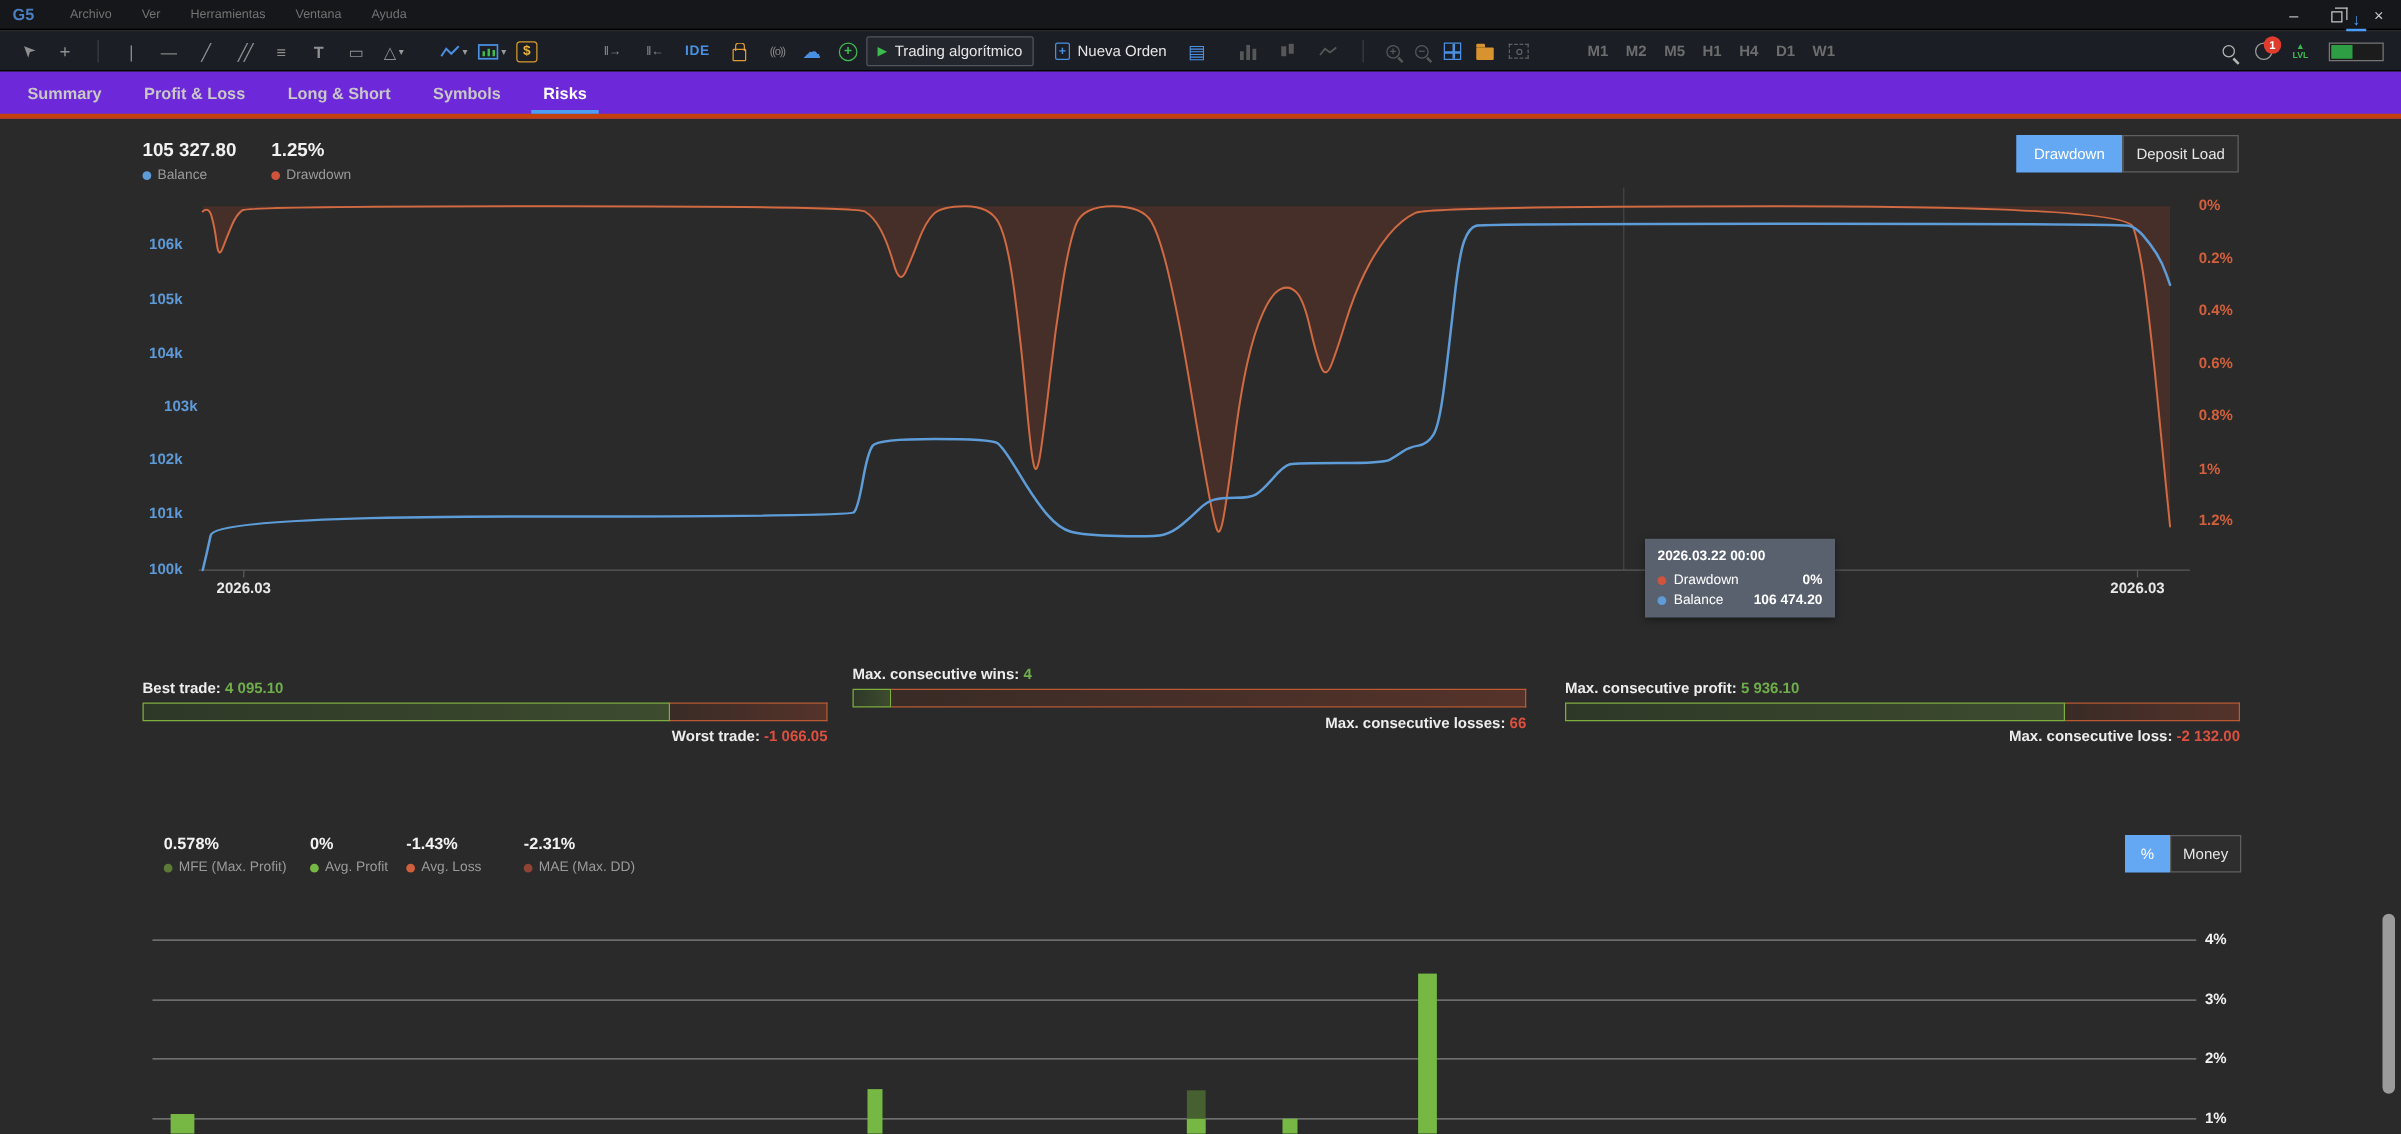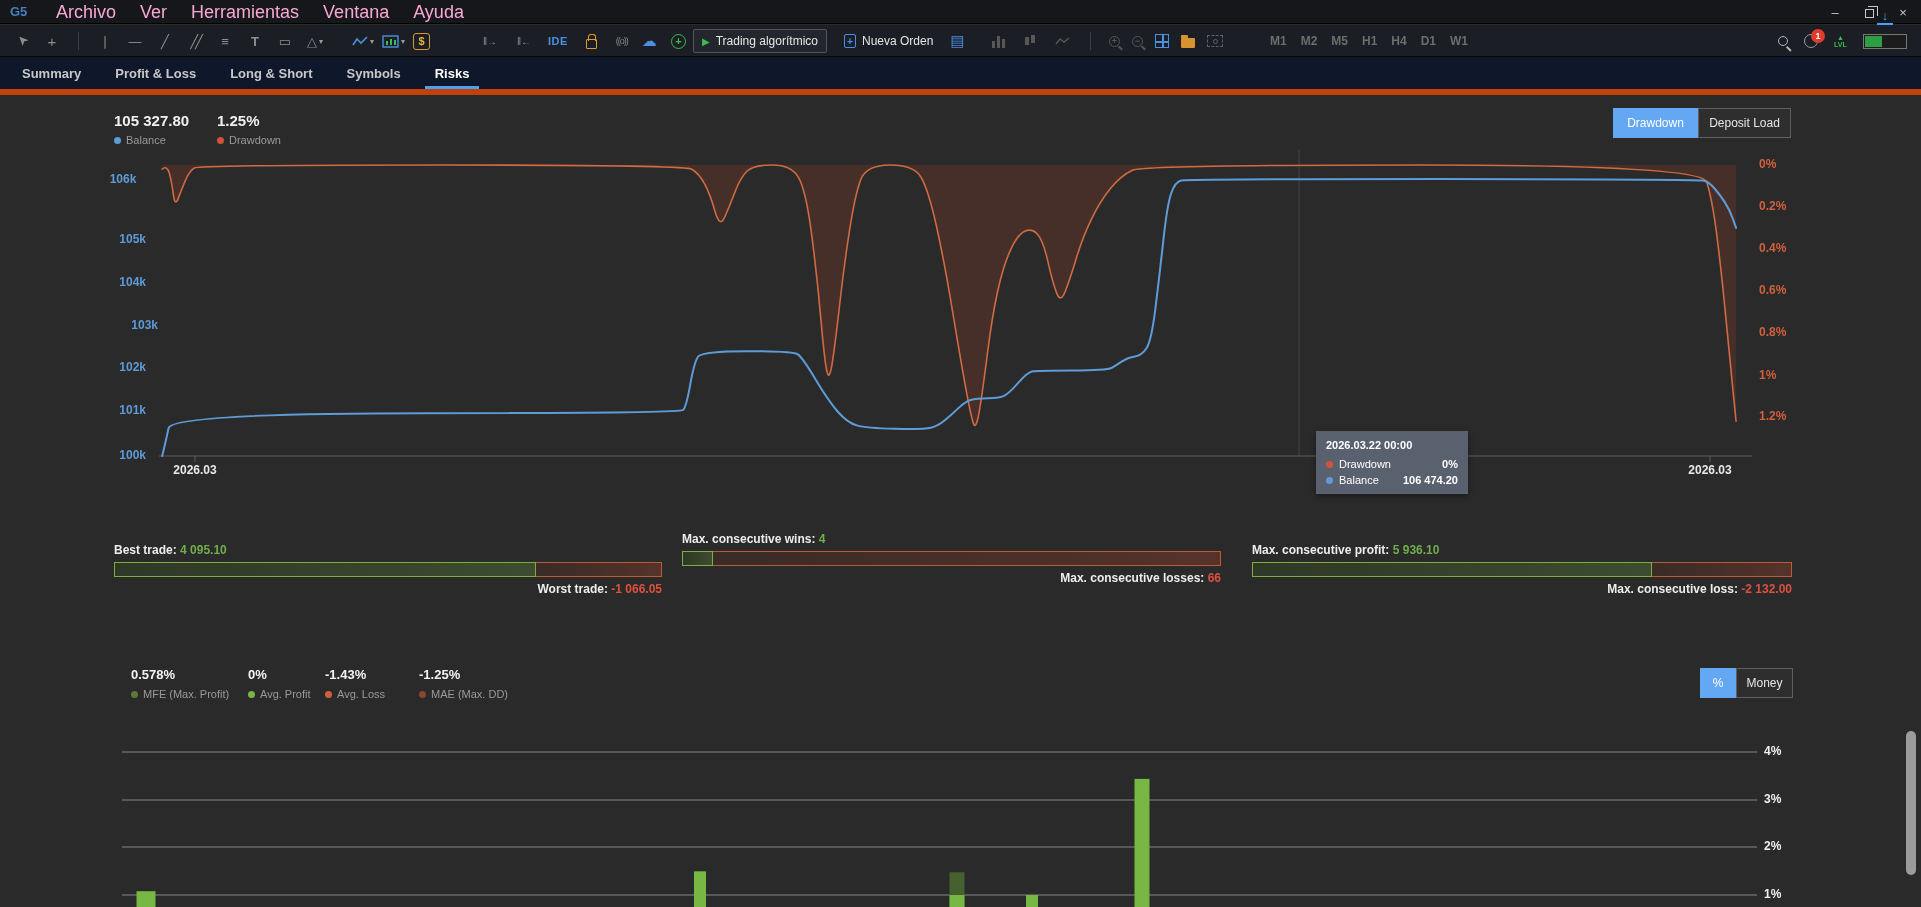--- a/index.html
+++ b/index.html
@@ -4,21 +4,21 @@
 <style>
   * { box-sizing: border-box; margin: 0; padding: 0; }
   html,body { width:1921px; height:907px; overflow:hidden; background:#2a2a2a;
     font-family:"Liberation Sans", sans-serif; -webkit-font-smoothing:antialiased; }
 
   
   .titlebar { position:absolute; left:0; top:0; width:1921px; height:24px;
     background:#16171a; border-bottom:1px solid #000; display:flex; align-items:center; z-index:30;}
   .logo { width:26px; height:16px; margin:0 8px 0 10px; color:#4a7fc1; font-weight:bold;
     font-size:13px; display:flex; align-items:center; }
-  .menu-item { color:#f9a8d4; font-size:18px; padding:0 12px; line-height:24px; cursor:default; }
+  .menu-item { color:#737373; font-size:10px; padding:0 12px; line-height:24px; cursor:default; }
   .win-controls { position:absolute; right:4px; top:0; height:24px; display:flex; align-items:center; gap:6px;}
   .win-btn { width:28px; height:20px; display:flex; align-items:center; justify-content:center;
     color:#c8c8c8; font-size:13px; }
   .restore-box { position:relative; width:9px; height:9px; border:1px solid #c8c8c8; margin-top:2px;}
   .restore-box:before { content:""; position:absolute; left:2px; top:-4px; width:9px; height:9px;
     border:1px solid #c8c8c8; border-left:none; border-bottom:none; }
 
   
   .toolbar { position:absolute; left:0; top:25px; width:1921px; height:32px; background:#1b1e25;
     border-bottom:1px solid #060606; z-index:29; }
@@ -69,22 +69,22 @@
   .user-ico { position:relative; width:14px; height:14px; border:1.5px solid #9a9a9a; border-radius:50%; }
   .badge { position:absolute; right:-8px; top:-6px; min-width:14px; height:14px; border-radius:7px;
     background:#e03c2e; color:#fff; font-size:9px; font-weight:bold; display:flex; align-items:center;
     justify-content:center; padding:0 3px; }
   .lvl { display:flex; flex-direction:column; align-items:center; color:#3dbb4f; line-height:1; }
   .lvl .arr { font-size:7px; } .lvl .txt { font-size:7px; font-weight:bold; }
   .battery { width:44px; height:15px; border:1px solid #777; background:#1c1c1c; padding:1px; }
   .battery i { display:block; width:17px; height:100%; background:#2e9e44; }
 
   
-  .tabbar { position:absolute; left:0; top:57px; width:1921px; height:38px; background:#0f172a;
-    border-bottom:6px solid #c2410c; display:flex; align-items:stretch; padding-left:12px; z-index:28;}
+  .tabbar { position:absolute; left:0; top:57px; width:1921px; height:38px; background:#6d28d9;
+    border-bottom:4px solid #c2410c; display:flex; align-items:stretch; padding-left:12px; z-index:28;}
   .tab { position:relative; color:#c8c8c8; font-size:13px; font-weight:bold; padding:0 10px; margin-right:14px;
     display:flex; align-items:center; }
   .tab.active { color:#fff; }
   .tab.active:after { content:""; position:absolute; left:0; right:0; bottom:0; height:3px; background:#4d9fef; }
   .dl-ico { position:absolute; right:28px; top:9px; width:16px; height:16px; color:#4a9eff;
     font-size:13px; font-weight:bold; text-align:center; line-height:13px; border-bottom:2px solid #4a9eff; }
 
   
   .report { position:absolute; left:0; top:96px; width:1921px; height:811px; background:#2a2a2a; }
   .hdr-val { position:absolute; color:#f0f0f0; font-size:15px; font-weight:bold; }
@@ -321,21 +321,21 @@
         </div>
       </div>
       <div class="mfe-group" style="left: 325px; top: 571px;">
         <div class="mfe-val">-1.43%</div>
         <div class="mfe-leg">
           <span class="dot" style="background: rgb(208, 96, 60);"></span>
           <span>Avg. Loss</span>
         </div>
       </div>
       <div class="mfe-group" style="left: 419px; top: 571px;">
-        <div class="mfe-val">-1.25%</div>
+        <div class="mfe-val">-2.31%</div>
         <div class="mfe-leg">
           <span class="dot" style="background: rgb(142, 68, 52);"></span>
           <span>MAE (Max. DD)</span>
         </div>
       </div>
     </div>
 
   <div class="toggle" style="left:1700px; top:572px;">
     <span class="t-on" style="width:36px;">%</span>
     <span class="t-off" style="width:57px;">Money</span>
@@ -356,21 +356,21 @@
     <line x1="122" y1="895" x2="1757" y2="895" stroke="#858585" stroke-width="1"></line>
     <rect x="136.5" y="891.208" width="19" height="15.79200000000003" fill="#76b843"></rect>
     <rect x="694" y="871.3" width="12" height="35.700000000000045" fill="#76b843"></rect>
     <rect x="949.5" y="872.248" width="15" height="34.75199999999995" fill="#46602f"></rect>
     <rect x="949.5" y="895" width="15" height="12" fill="#76b843"></rect>
     <rect x="1026" y="895" width="12" height="12" fill="#76b843"></rect>
     <rect x="1134.5" y="778.87" width="15" height="128.13" fill="#76b843"></rect>
   </svg>
 
 <div id="ylabels">
-    <span class="axis-label al-left" style="left: 100px; top: 172px; text-align: center;">106k</span>
+    <span class="axis-label al-left" style="left: 100px; top: 188px;">106k</span>
     <span class="axis-label al-left" style="left: 100px; top: 232px;">105k</span>
     <span class="axis-label al-left" style="left: 100px; top: 275px;">104k</span>
     <span class="axis-label al-left" style="left: 112px; top: 318px;">103k</span>
     <span class="axis-label al-left" style="left: 100px; top: 360px;">102k</span>
     <span class="axis-label al-left" style="left: 100px; top: 403px;">101k</span>
     <span class="axis-label al-left" style="left: 100px; top: 448px;">100k</span>
     <span class="axis-label al-right" style="left: 1759px; top: 157px;">0%</span>
     <span class="axis-label al-right" style="left: 1759px; top: 199px;">0.2%</span>
     <span class="axis-label al-right" style="left: 1759px; top: 241px;">0.4%</span>
     <span class="axis-label al-right" style="left: 1759px; top: 283px;">0.6%</span>

